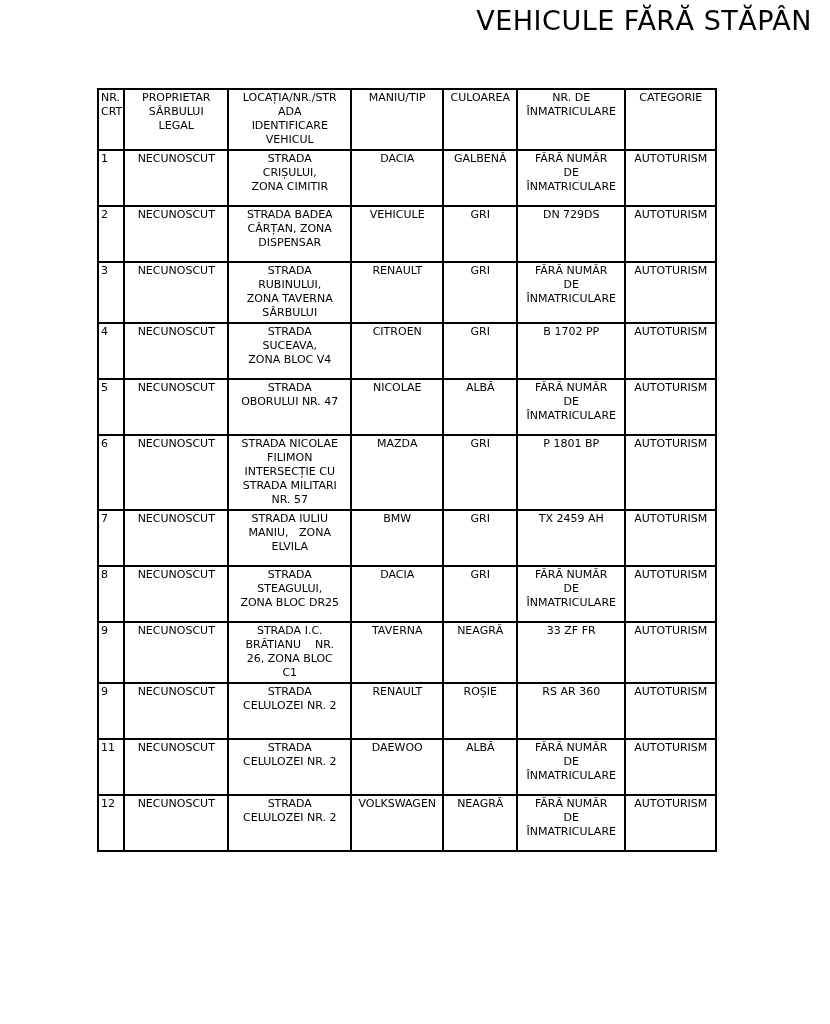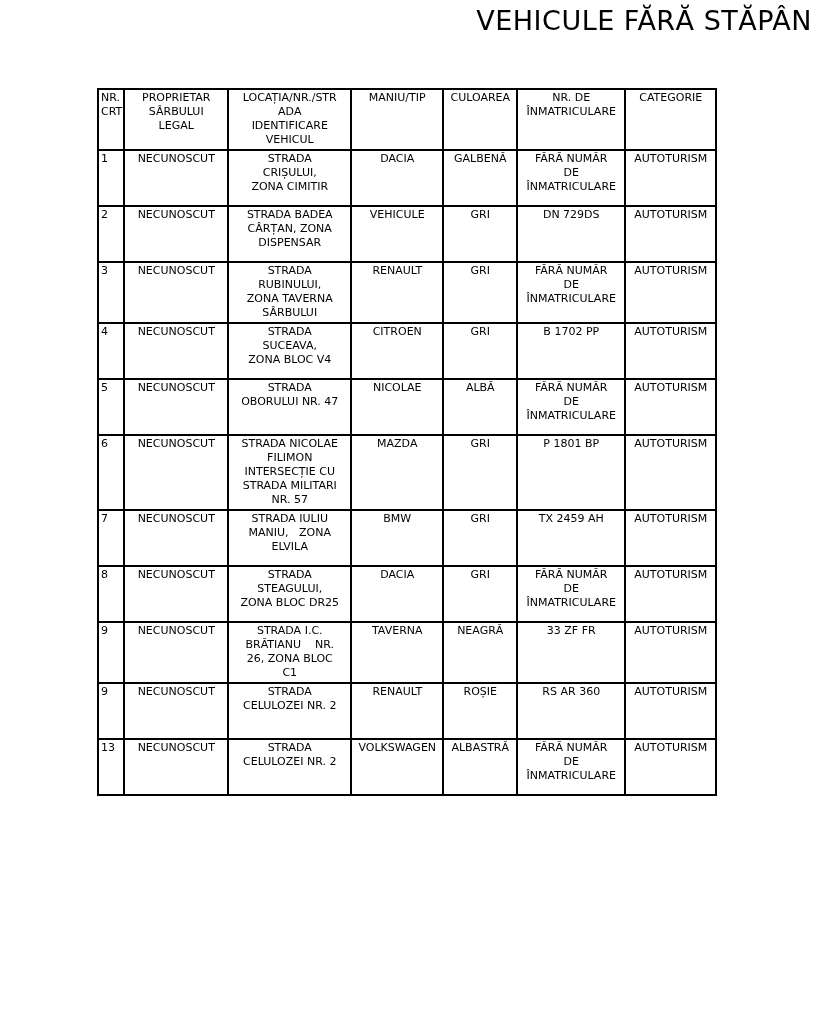--- a/index.html
+++ b/index.html
@@ -198,26 +198,38 @@
           <td>9</td>
           <td>NECUNOSCUT</td>
           <td>STRADA
 CELULOZEI NR. 2</td>
           <td>RENAULT</td>
           <td>ROȘIE</td>
           <td>RS AR 360</td>
           <td>AUTOTURISM</td>
         </tr>
         <tr>
-          <td>13</td>
+          <td>11</td>
+          <td>NECUNOSCUT</td>
+          <td>STRADA
+CELULOZEI NR. 2</td>
+          <td>DAEWOO</td>
+          <td>ALBĂ</td>
+          <td>FĂRĂ NUMĂR
+DE
+ÎNMATRICULARE</td>
+          <td>AUTOTURISM</td>
+        </tr>
+        <tr>
+          <td>12</td>
           <td>NECUNOSCUT</td>
           <td>STRADA
 CELULOZEI NR. 2</td>
           <td>VOLKSWAGEN</td>
-          <td>ALBASTRĂ</td>
+          <td>NEAGRĂ</td>
           <td>FĂRĂ NUMĂR
 DE
 ÎNMATRICULARE</td>
           <td>AUTOTURISM</td>
         </tr>
       </tbody>
   </table>
 </div>
 
 </body></html>

